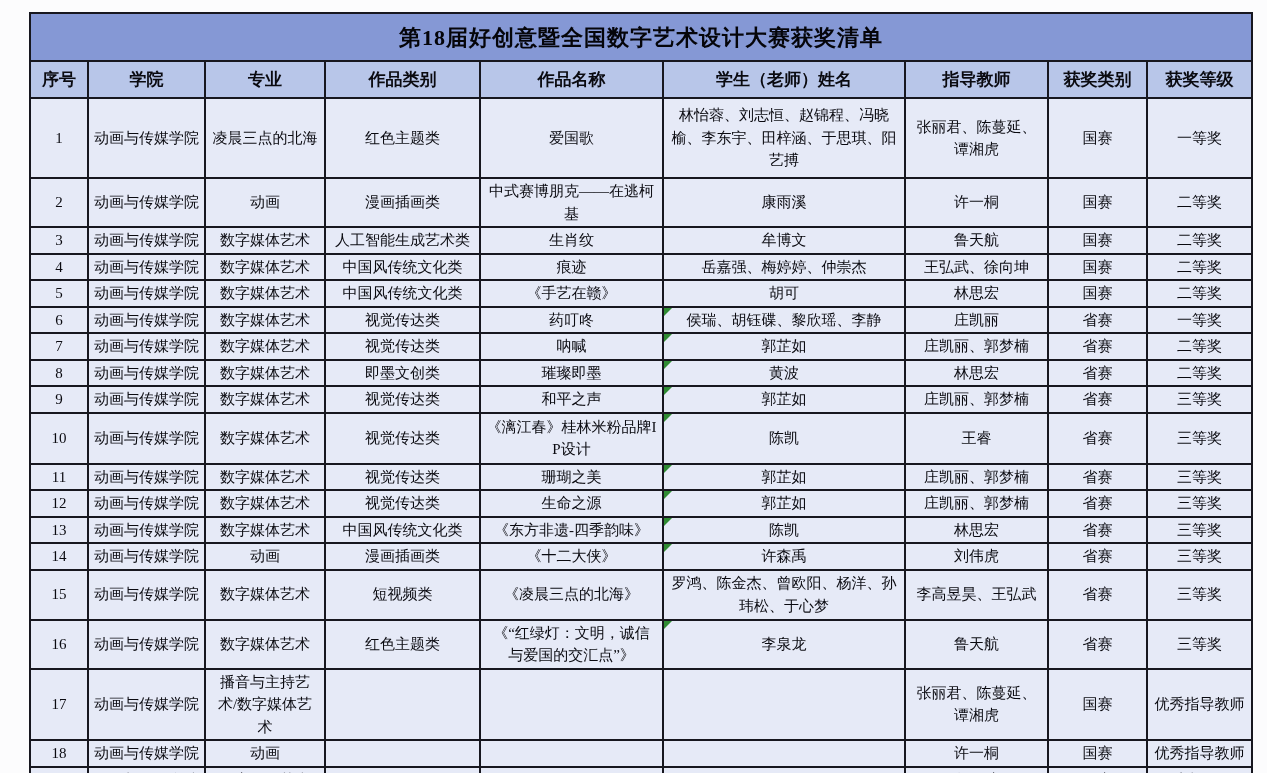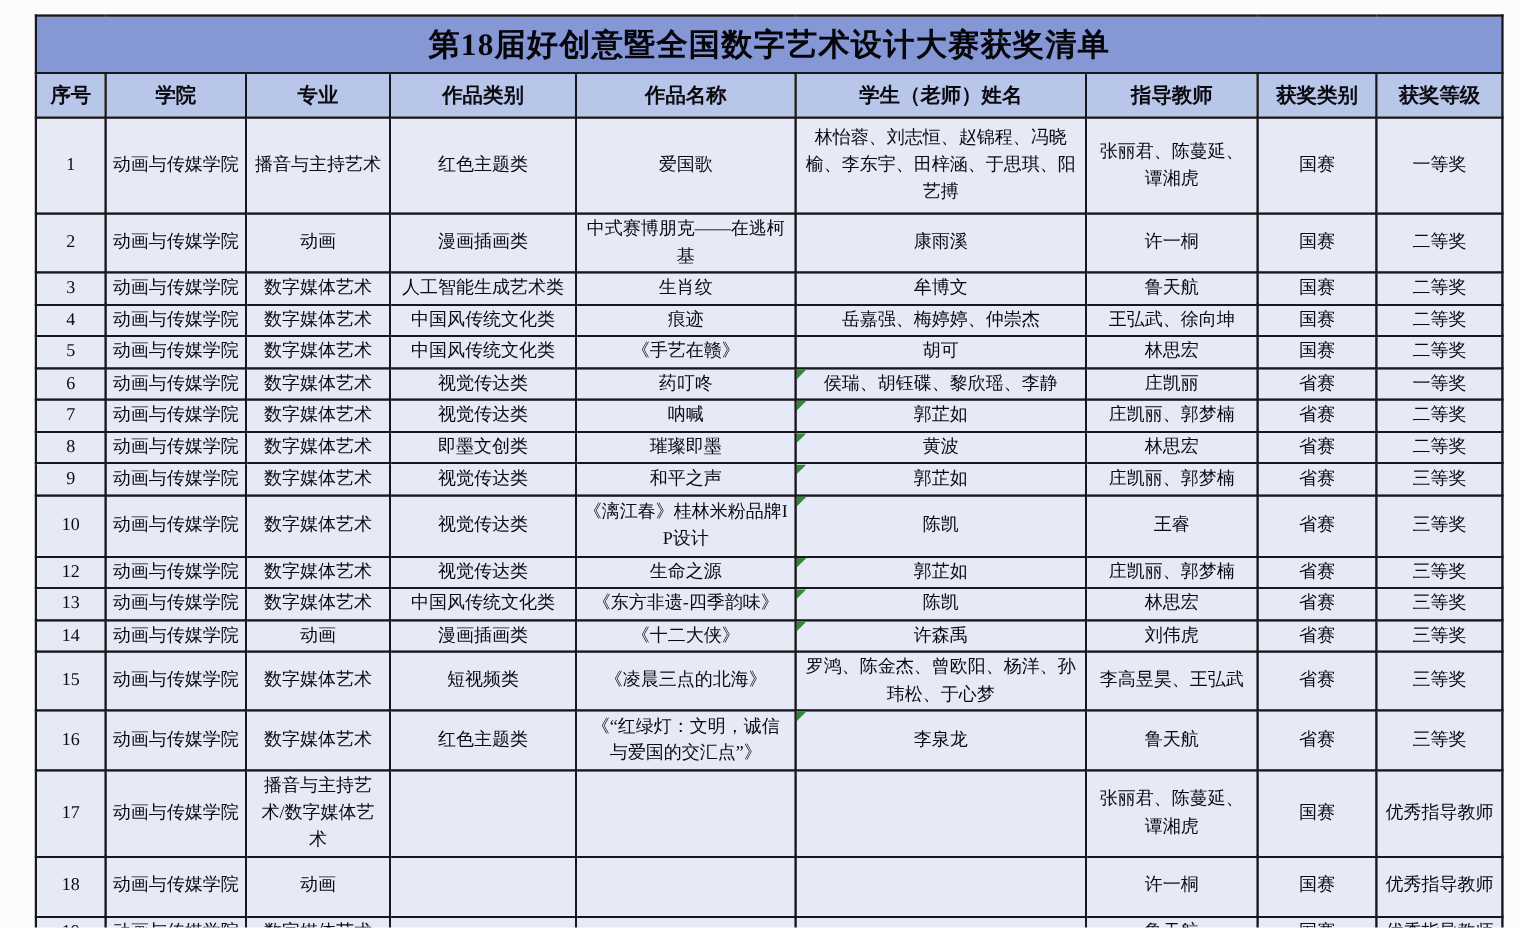--- a/index.html
+++ b/index.html
@@ -28,21 +28,21 @@
     padding: 1px 5px;
     font-size: 15px;
     line-height: 1.5;
     position: relative;
     overflow: hidden;
     word-break: break-all;
   }
   tr.title-row th {
     background: #8598d5;
     height: 44px;
-    font-size: 26px;
+    font-size: 22px;
     font-weight: bold;
     letter-spacing: 1px;
     color: #05050a;
   }
   tr.header-row th {
     background: #b8c6e9;
     height: 33px;
     font-weight: bold;
     font-size: 17px;
   }
@@ -95,21 +95,21 @@
         <th>学生（老师）姓名</th>
         <th>指导教师</th>
         <th>获奖类别</th>
         <th>获奖等级</th>
       </tr>
     </thead>
     <tbody id="table-body">
         <tr>
           <td>1</td>
           <td>动画与传媒学院</td>
-          <td>播音与主持艺术</td>
+          <td>凌晨三点的北海</td>
           <td>红色主题类</td>
           <td>爱国歌</td>
           <td>林怡蓉、刘志恒、赵锦程、冯晓榆、李东宇、田梓涵、于思琪、阳艺搏</td>
           <td>张丽君、陈蔓延、谭湘虎</td>
           <td>国赛</td>
           <td>一等奖</td>
         </tr>
         <tr>
           <td>2</td>
           <td>动画与传媒学院</td>
@@ -203,20 +203,31 @@
           <td>动画与传媒学院</td>
           <td>数字媒体艺术</td>
           <td>视觉传达类</td>
           <td>《漓江春》桂林米粉品牌IP设计</td>
           <td><span class="flag"></span>陈凯</td>
           <td>王睿</td>
           <td>省赛</td>
           <td>三等奖</td>
         </tr>
         <tr>
+          <td>11</td>
+          <td>动画与传媒学院</td>
+          <td>数字媒体艺术</td>
+          <td>视觉传达类</td>
+          <td>珊瑚之美</td>
+          <td><span class="flag"></span>郭芷如</td>
+          <td>庄凯丽、郭梦楠</td>
+          <td>省赛</td>
+          <td>三等奖</td>
+        </tr>
+        <tr>
           <td>12</td>
           <td>动画与传媒学院</td>
           <td>数字媒体艺术</td>
           <td>视觉传达类</td>
           <td>生命之源</td>
           <td><span class="flag"></span>郭芷如</td>
           <td>庄凯丽、郭梦楠</td>
           <td>省赛</td>
           <td>三等奖</td>
         </tr>

